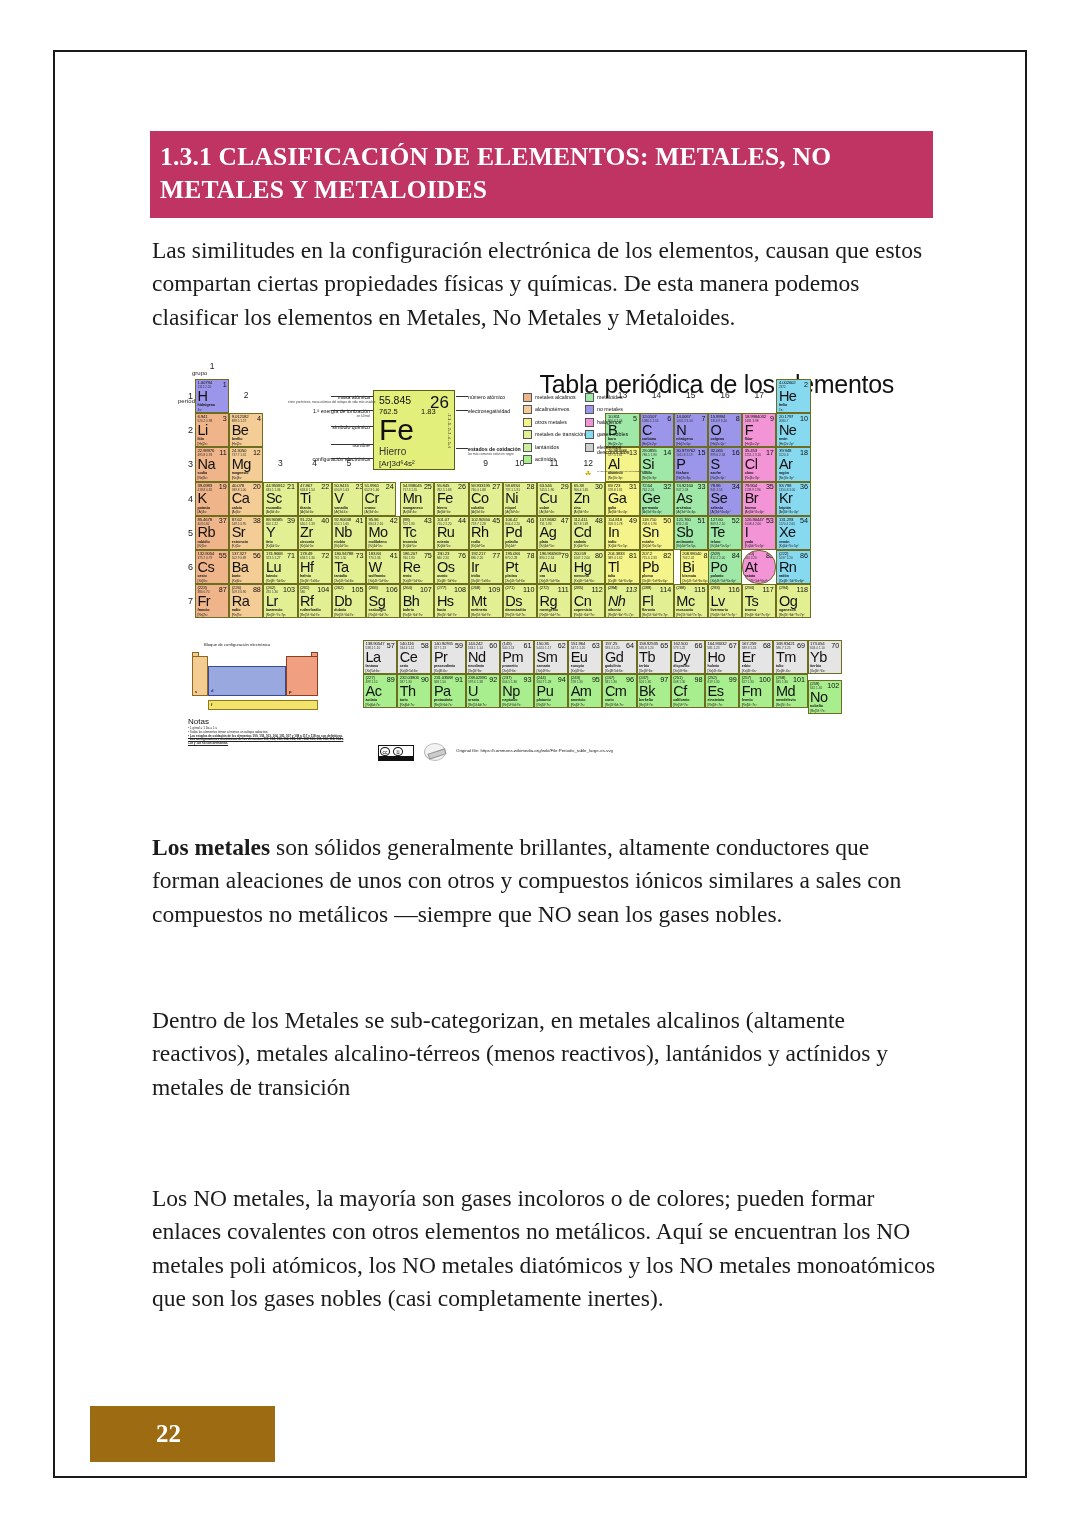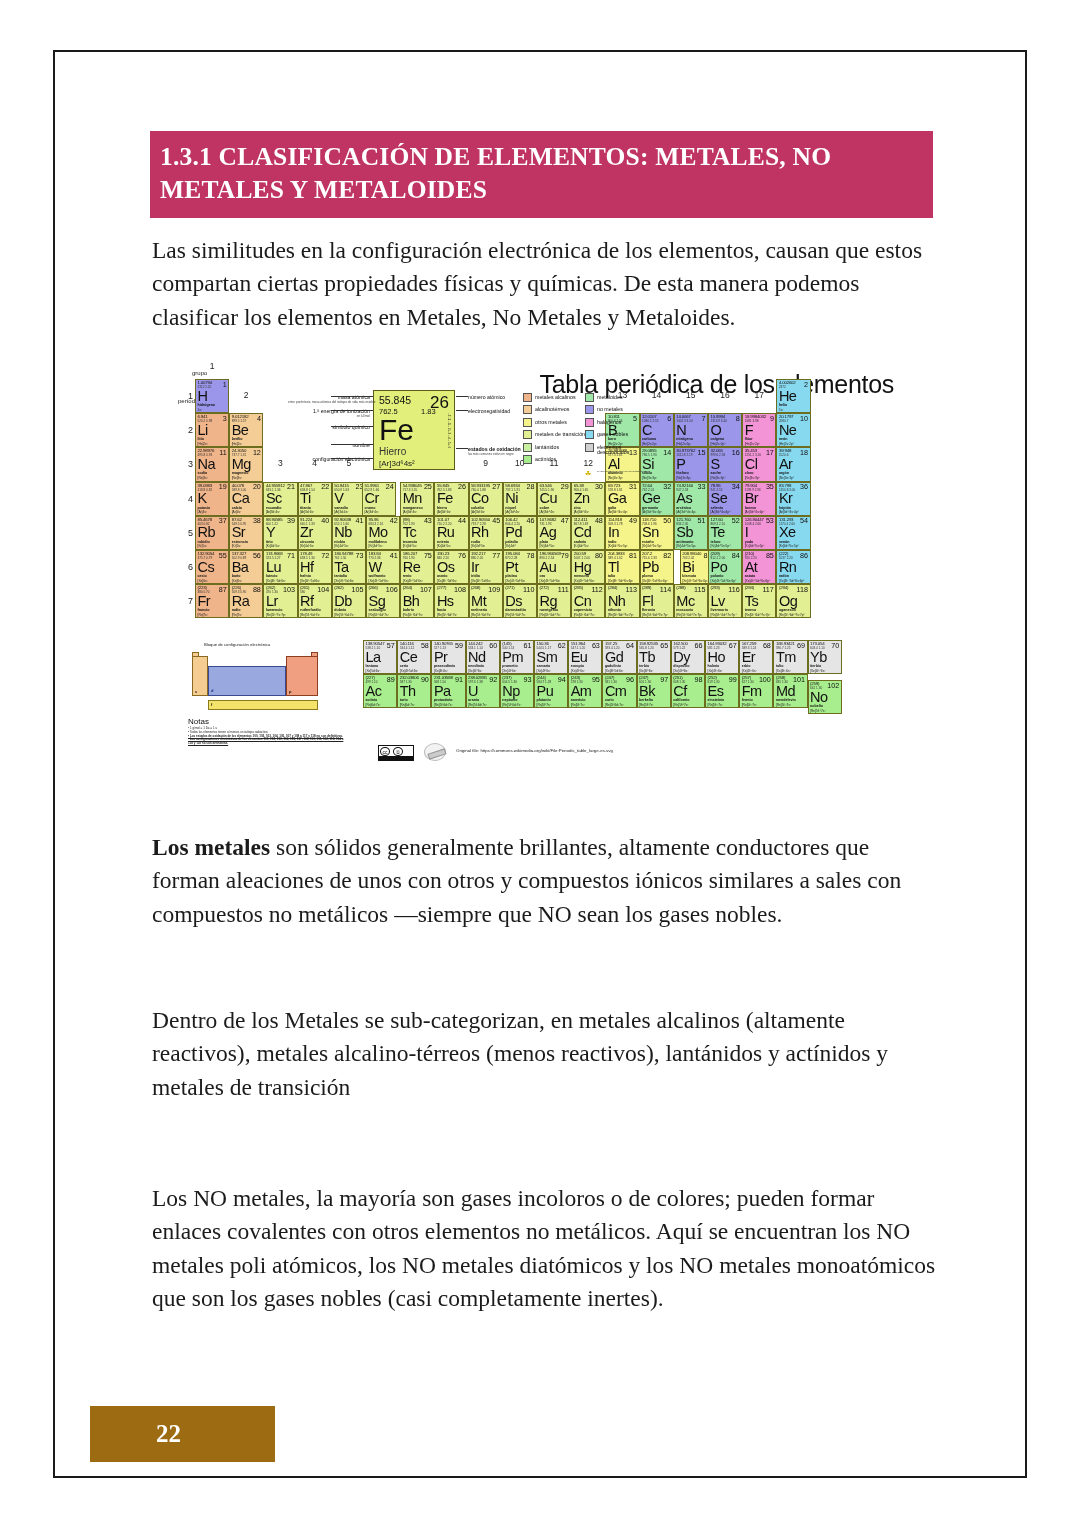--- a/index.html
+++ b/index.html
@@ -758,21 +758,21 @@
         <span class="cfg">[Xe]4f¹⁴5d¹⁰6s²6p³</span>
       </div>
       <div class="cell c-metaloid" style="left: 530px; top: 188px;">
         <span class="mass">(209)</span>
         <span class="num">84</span>
         <span class="sub">812.1   2.00</span>
         <span class="sym">Po</span>
         <span class="nm">polonio</span>
         <span class="cfg">[Xe]4f¹⁴5d¹⁰6s²6p⁴</span>
       </div>
-      <div class="cell c-halog" style="left: 564.2px; top: 188px;">
+      <div class="cell c-halog" style="left: 564.2px; top: 188px; border-radius: 16px;">
         <span class="mass">(210)</span>
         <span class="num">85</span>
         <span class="sub">920   2.20</span>
         <span class="sym">At</span>
         <span class="nm">astato</span>
         <span class="cfg">[Xe]4f¹⁴5d¹⁰6s²6p⁵</span>
       </div>
       <div class="cell c-noble" style="left: 598.4px; top: 188px;">
         <span class="mass">(222)</span>
         <span class="num">86</span>
@@ -870,21 +870,21 @@
         <span class="cfg">[Rn]5f¹⁴6d¹⁰7s¹</span>
       </div>
       <div class="cell c-trans" style="left: 393.2px; top: 222.2px;">
         <span class="mass">(285)</span>
         <span class="num">112</span>
         <span class="sub"></span>
         <span class="sym">Cn</span>
         <span class="nm">copernicio</span>
         <span class="cfg">[Rn]5f¹⁴6d¹⁰7s²</span>
       </div>
-      <div class="cell c-trans" style="left: 427.4px; top: 222.2px;">
+      <div class="cell c-trans" style="left: 427.4px; top: 222.2px; font-style: italic;">
         <span class="mass">(284)</span>
         <span class="num">113</span>
         <span class="sub"></span>
         <span class="sym">Nh</span>
         <span class="nm">nihonio</span>
         <span class="cfg">[Rn]5f¹⁴6d¹⁰7s²7p¹</span>
       </div>
       <div class="cell c-trans" style="left: 461.6px; top: 222.2px;">
         <span class="mass">(289)</span>
         <span class="num">114</span>

